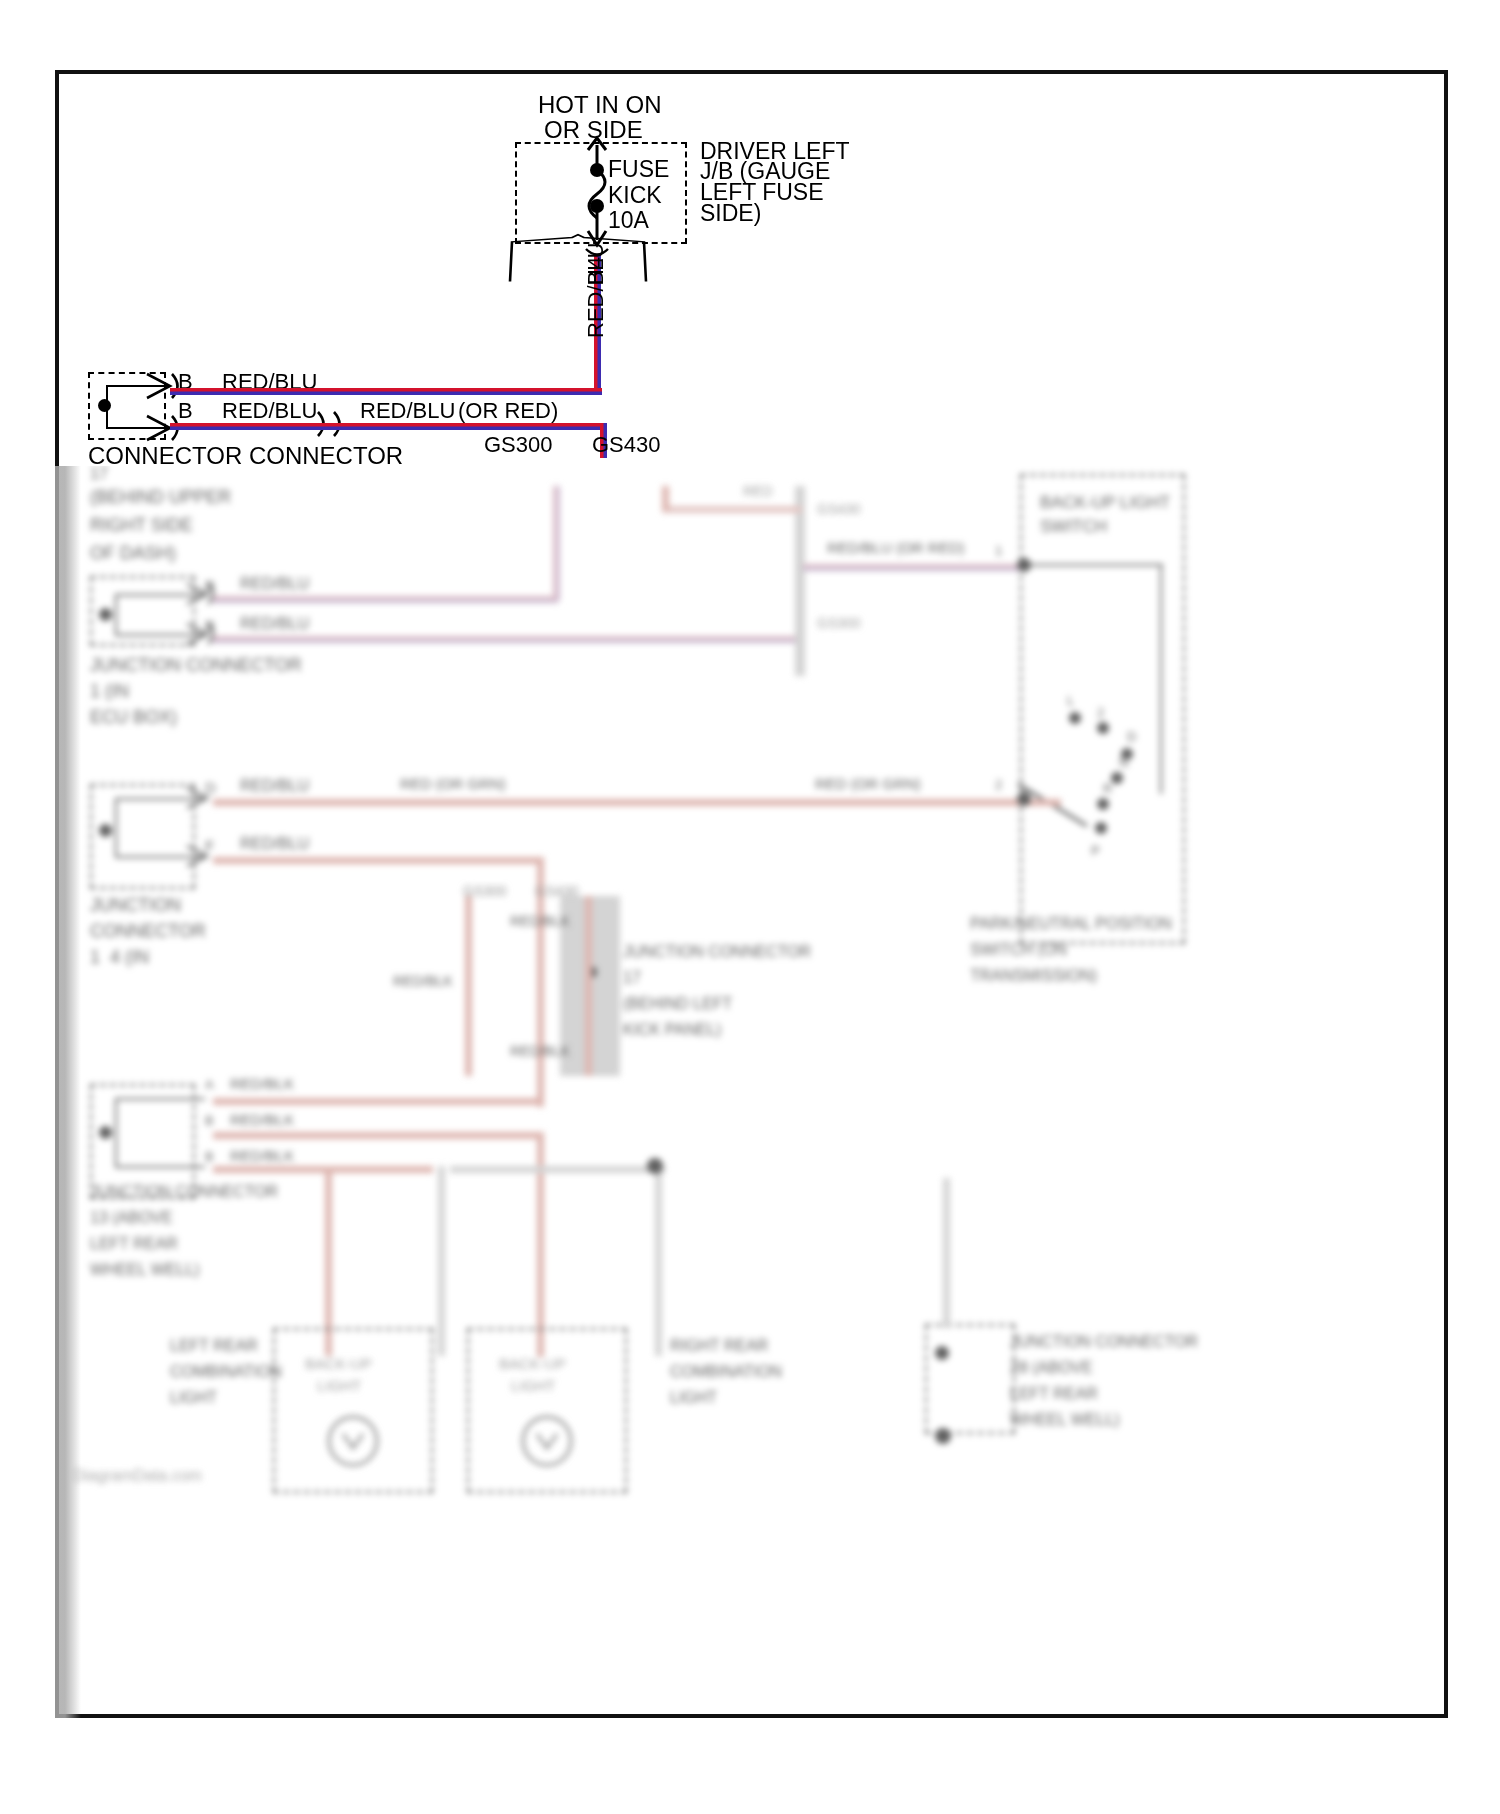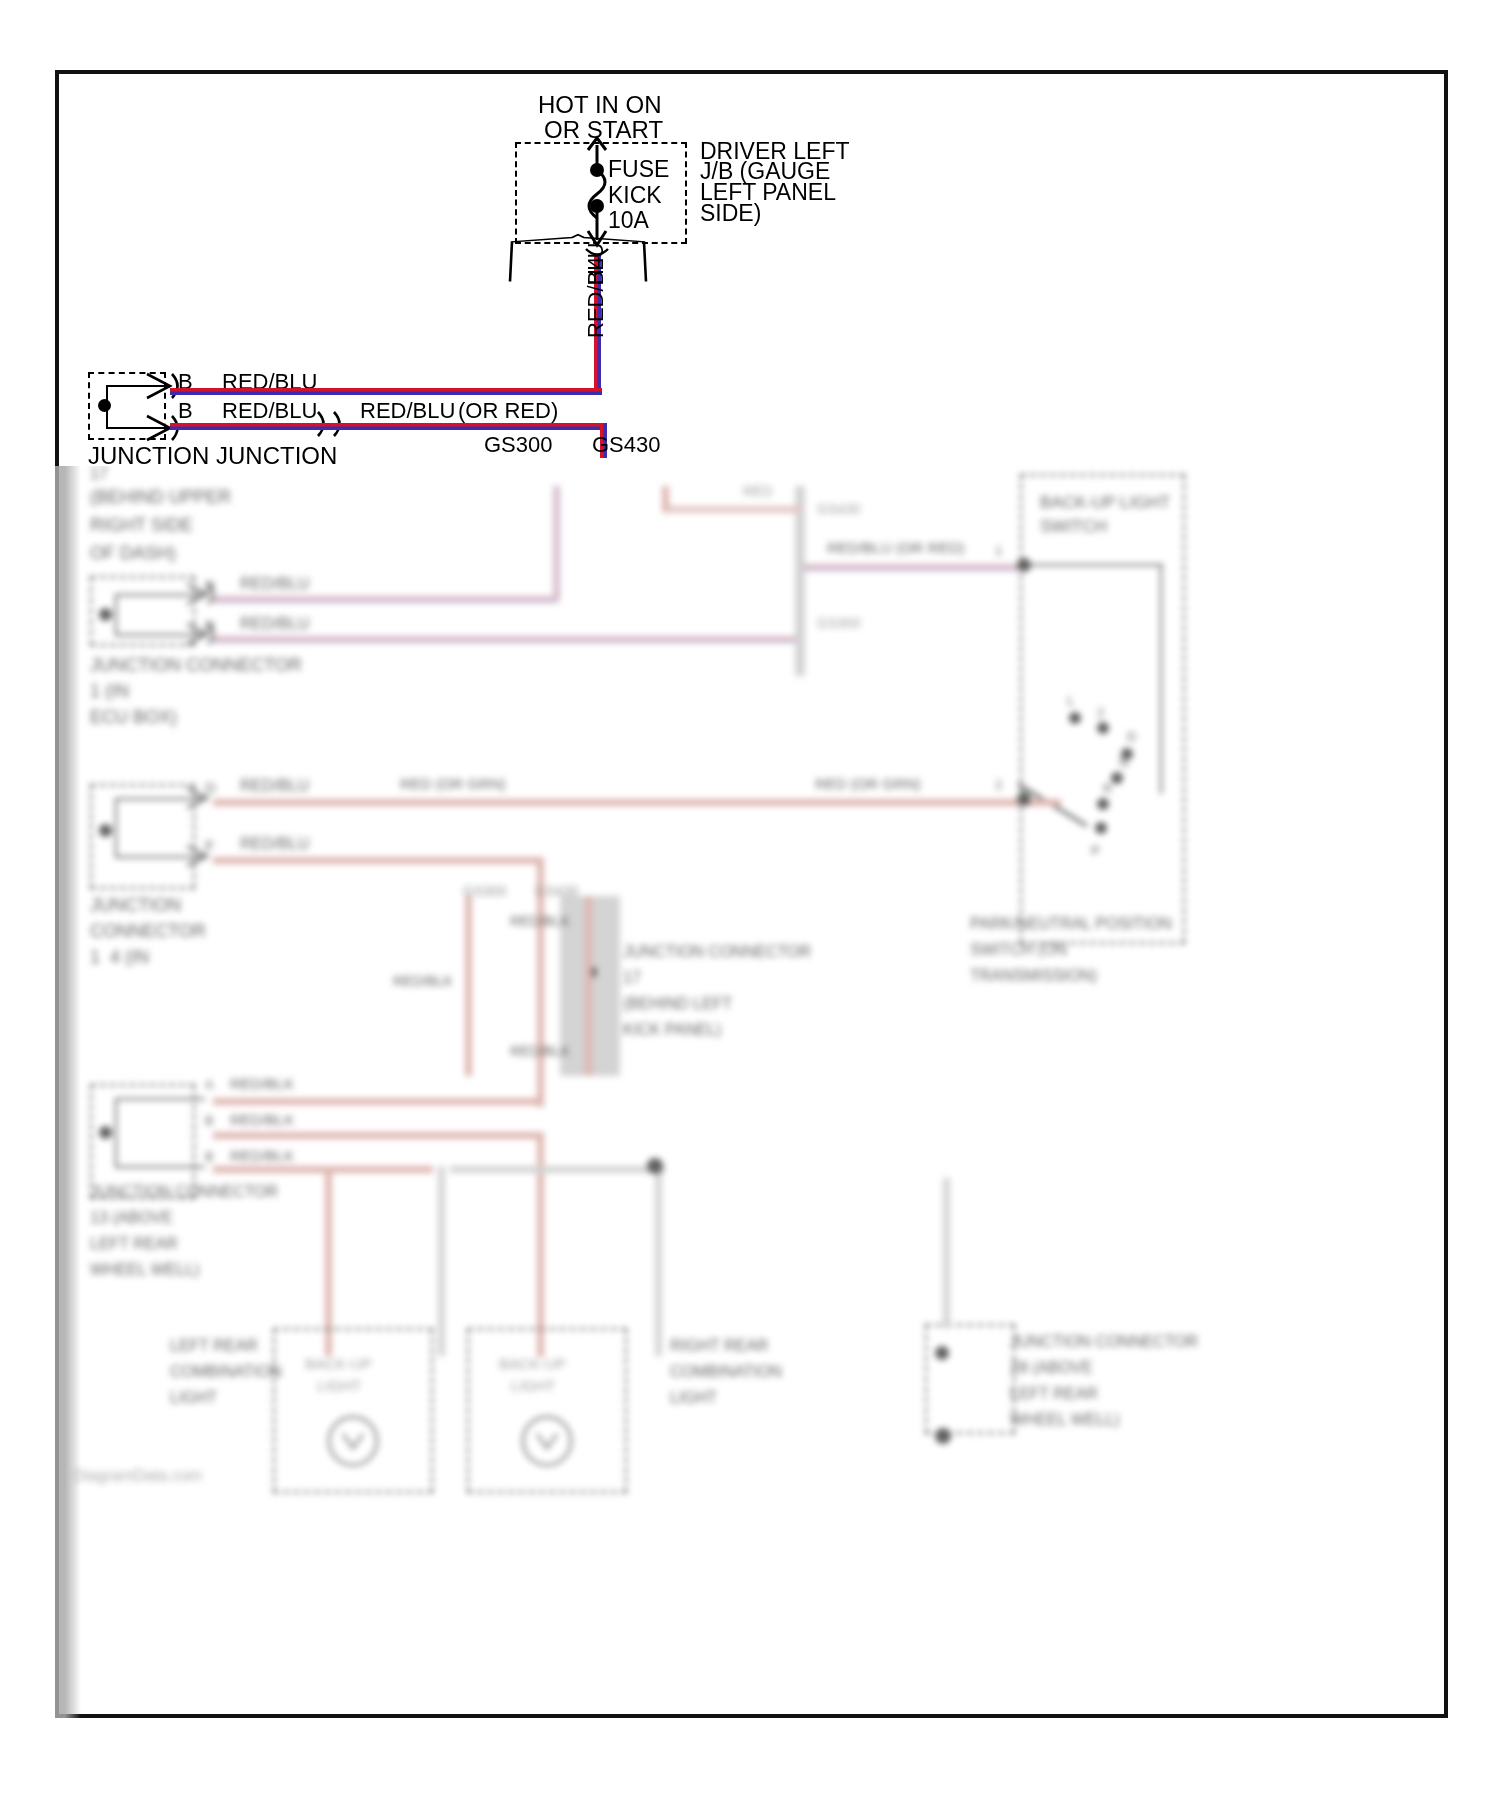--- a/index.html
+++ b/index.html
@@ -224,42 +224,42 @@
 
   <div class="txt t16" style="left:18px;top:1002px;color:#777;">DiagramData.com</div>
 
  </div>
 </div>
 <div id="blurshade"></div>
 
 <div id="crisp">
 
   <div class="txt t24" style="left:538px;top:93px;">HOT IN ON</div>
-  <div class="txt t24" style="left:544px;top:118px;">OR START</div>
+  <div class="txt t24" style="left:544px;top:118px;">OR SIDE</div>
 
   <div class="dbox" style="left:515px;top:142px;width:172px;height:102px;"></div>
 
   <svg class="ov" width="1500" height="1814">
     <line x1="597" y1="145" x2="597" y2="168" stroke="#000" stroke-width="3"></line>
     <path d="M588,150 L597,138 L606,150" fill="none" stroke="#000" stroke-width="3"></path>
     <circle cx="597" cy="170" r="7" fill="#000"></circle>
     <path d="M597,170 q16,12 0,24 q-16,12 0,24" fill="none" stroke="#000" stroke-width="3"></path>
     <circle cx="597" cy="206" r="7" fill="#000"></circle>
     <line x1="597" y1="206" x2="597" y2="240" stroke="#000" stroke-width="3"></line>
     <path d="M588,231 L597,245 L606,231" fill="none" stroke="#000" stroke-width="3"></path>
     <path d="M586,249 q11,11 22,0" fill="none" stroke="#000" stroke-width="2.4"></path>
   </svg>
 
   <div class="txt t23" style="left:608px;top:158px;">FUSE</div>
   <div class="txt t23" style="left:608px;top:184px;">KICK</div>
   <div class="txt t23" style="left:608px;top:209px;">10A</div>
 
   <div class="txt t23" style="left:700px;top:140px;">DRIVER LEFT</div>
   <div class="txt t23" style="left:700px;top:160px;">J/B (GAUGE</div>
-  <div class="txt t23" style="left:700px;top:181px;">LEFT PANEL</div>
+  <div class="txt t23" style="left:700px;top:181px;">LEFT FUSE</div>
   <div class="txt t23" style="left:700px;top:202px;">SIDE)</div>
 
   <div class="wRB_V wireV" style="left:594px;top:255px;height:140px;"></div>
   <div class="txt t22 rot" style="left:585px;top:338px;">RED/BLU</div>
   <div class="txt t22 rot" style="left:585px;top:285px;">H4</div>
 
   <div class="dbox" style="left:88px;top:372px;width:78px;height:68px;"></div>
   <div class="hl" style="left:106px;top:385px;width:62px;"></div>
   <div class="hl" style="left:106px;top:427px;width:62px;"></div>
   <div class="vl" style="left:106px;top:385px;height:44px;"></div>
@@ -279,21 +279,21 @@
   <div class="txt t22" style="left:222px;top:371px;">RED/BLU</div>
   <div class="txt t22" style="left:178px;top:400px;">B</div>
   <div class="txt t22" style="left:222px;top:400px;">RED/BLU</div>
   <div class="txt t22" style="left:360px;top:400px;">RED/BLU</div>
   <div class="txt t22" style="left:458px;top:400px;">(OR RED)</div>
 
   <div class="wRB_H wireH" style="left:170px;top:388px;width:432px;"></div>
   <div class="wRB_H wireH" style="left:170px;top:423px;width:437px;"></div>
   <div class="wRB_V wireV" style="left:600px;top:423px;height:35px;"></div>
 
-  <div class="txt t24" style="left:88px;top:444px;">JUNCTION JUNCTION</div>
+  <div class="txt t24" style="left:88px;top:444px;">CONNECTOR CONNECTOR</div>
 
   <div class="txt t22" style="left:484px;top:434px;">GS300</div>
   <div class="txt t22" style="left:592px;top:434px;">GS430</div>
   <svg class="ov" width="1500" height="1814">
     <path d="M510,540 L512,468 L572,460 L578,455 L584,460 L644,468 L646,540" fill="none" stroke="#000" stroke-width="2.6" transform="translate(0,-76) scale(1,0.55) translate(0,110)"></path>
   </svg>
 
 </div>
 
 </body></html>

